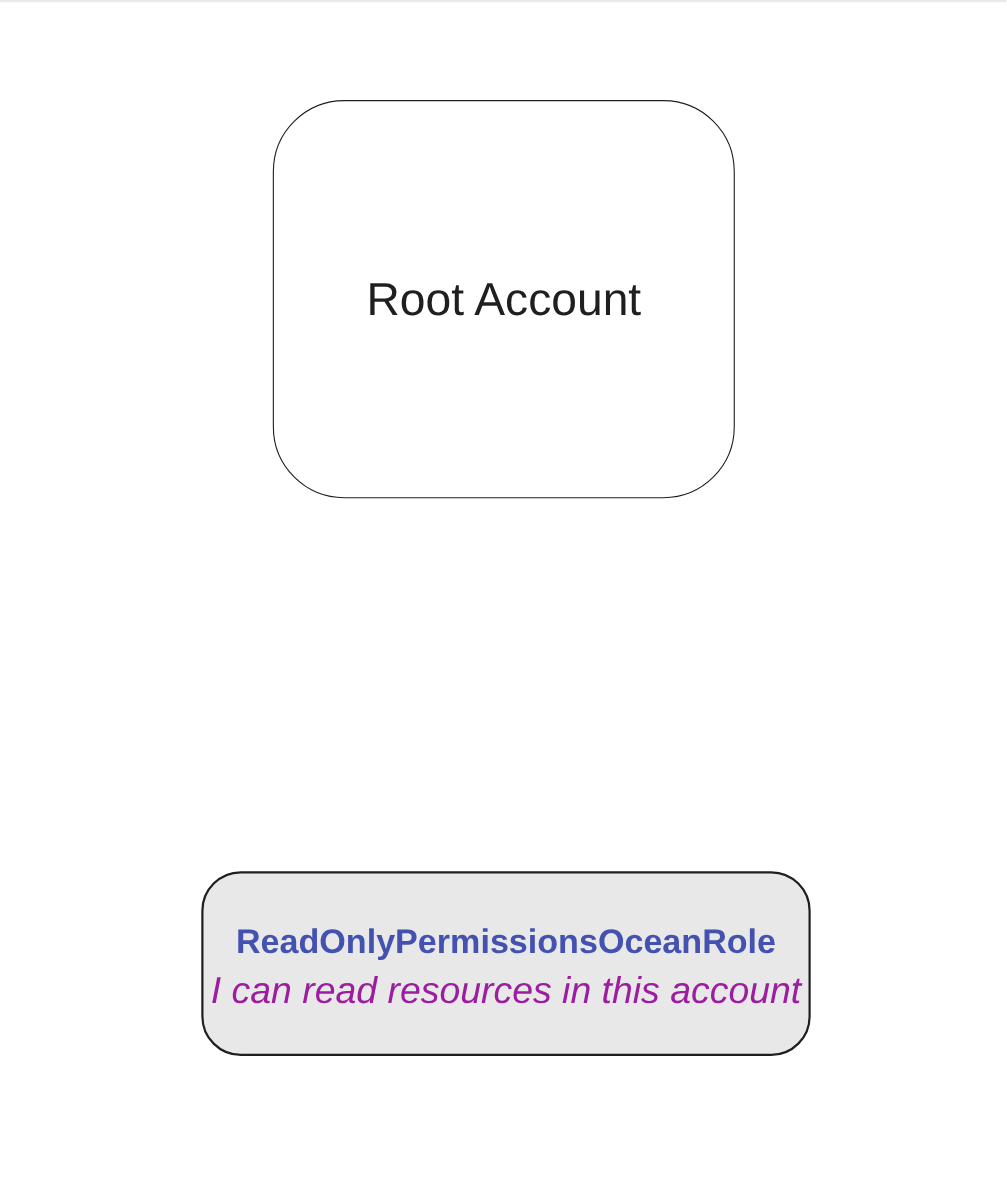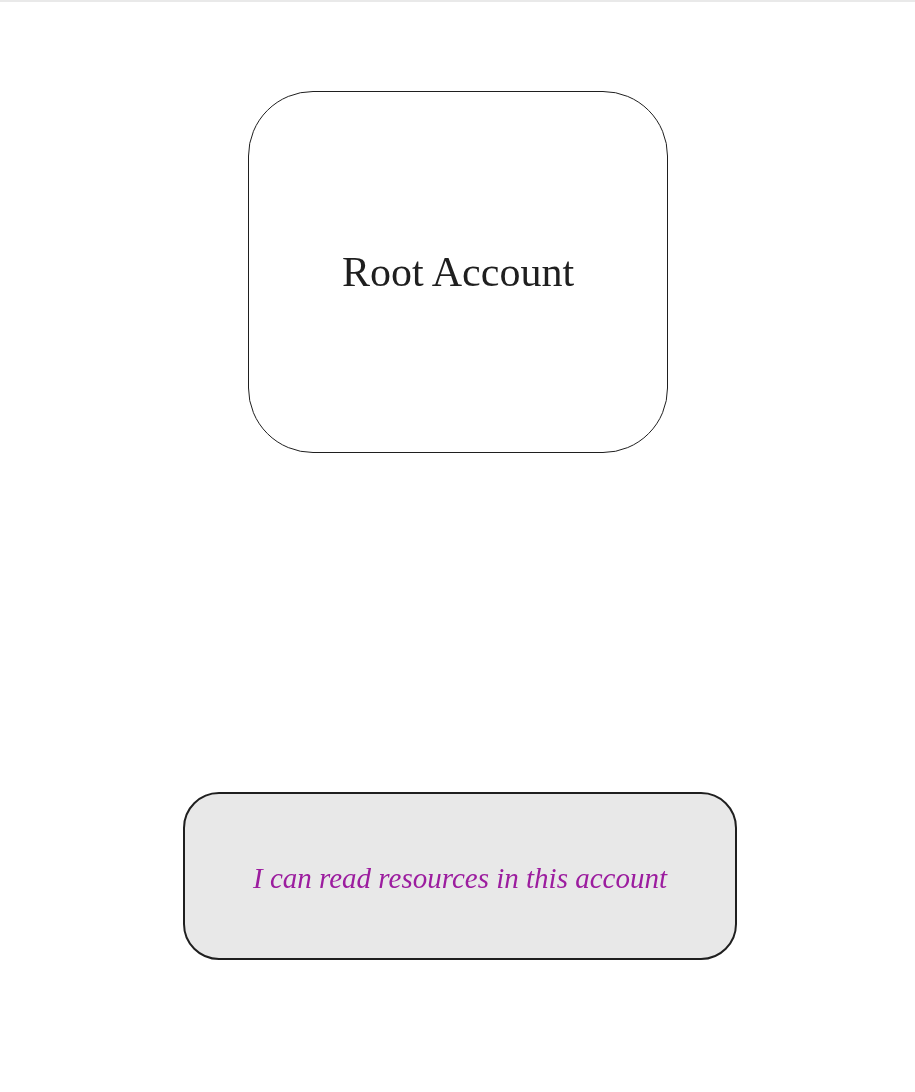--- a/index.html
+++ b/index.html
@@ -17,21 +17,20 @@
   html, body {
     background: var(--page-bg);
     font-family: "Liberation Sans", "DejaVu Sans", sans-serif;
   }
   .canvas {
     position: relative;
     width: 915px;
     height: 1056px;
     background: var(--page-bg);
     overflow: hidden;
-    font-family: Liberation Serif, serif;
   }
   .top-rule {
     position: absolute;
     left: 0; top: 0;
     width: 100%;
     height: 2px;
     background: var(--top-rule);
   }
   .account-box {
     position: absolute;
@@ -75,36 +74,37 @@
     padding-top: 4px;
   }
   .role-name {
     font-size: 31px;
     line-height: 46px;
     font-weight: bold;
     color: var(--role-name);
     white-space: nowrap;
   }
   .role-desc {
-    font-size: 29px;
+    font-size: 34px;
     line-height: 44px;
     font-style: italic;
     color: var(--role-desc);
     white-space: nowrap;
   }
 </style>
 </head>
 <body>
 
 <div class="canvas">
 
   <div class="top-rule"></div>
 
   <div class="account-box root">
     <div class="account-label">Root Account</div>
   </div>
 
 
   <div class="role-badge">
+    <div class="role-name">ReadOnlyPermissionsOceanRole</div>
     <div class="role-desc">I can read resources in this account</div>
   </div>
 
 </div>
 
 </body></html>

